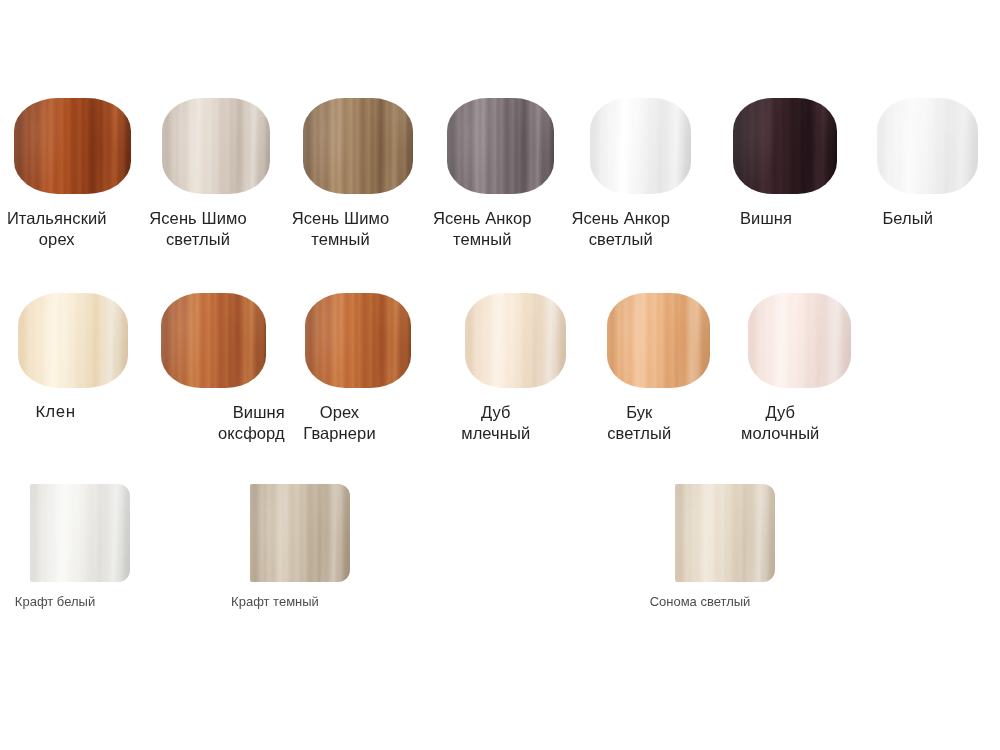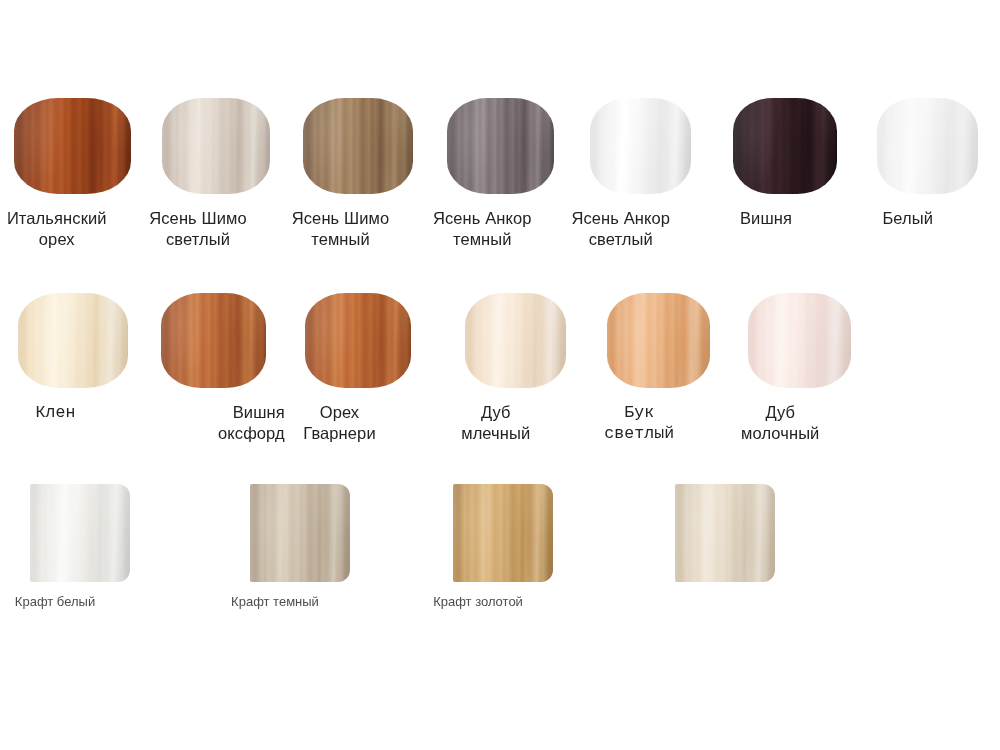--- a/index.html
+++ b/index.html
@@ -174,21 +174,21 @@
       </div>
       <div class="label" style="width: 180px; margin-left: -39.5px;">Дуб
 млечный</div>
     </div>
     <div class="cell" style="left: 607px; top: 293px; width: 103px;">
       <div class="chip squircle" style="width: 103px; height: 95px; background: linear-gradient(92deg, rgb(207, 139, 82) 0%, rgb(227, 163, 109) 14%, rgb(243, 196, 154) 33%, rgb(236, 180, 131) 52%, rgb(227, 163, 109) 70%, rgb(243, 196, 154) 84%, rgb(207, 139, 82) 100%);">
         <div class="grain"></div>
         <div class="grain2"></div>
         <div class="sheen"></div>
       </div>
-      <div class="label" style="width: 180px; margin-left: -38.5px; font-family: Liberation Mono, monospace;">Бук
+      <div class="label" style="width: 180px; margin-left: -38.5px;">Бук
 светлый</div>
     </div>
     <div class="cell" style="left: 748px; top: 293px; width: 103px;">
       <div class="chip squircle" style="width: 103px; height: 95px; background: linear-gradient(92deg, rgb(231, 205, 196) 0%, rgb(244, 224, 217) 14%, rgb(253, 243, 239) 33%, rgb(250, 234, 228) 52%, rgb(244, 224, 217) 70%, rgb(253, 243, 239) 84%, rgb(231, 205, 196) 100%);">
         <div class="grain"></div>
         <div class="grain2"></div>
         <div class="sheen"></div>
       </div>
       <div class="label" style="width: 180px; margin-left: -38.5px;">Дуб
 молочный</div>
@@ -202,28 +202,21 @@
       <div class="label small" style="width: 200px; margin-left: -50px;">Крафт белый</div>
     </div>
     <div class="cell" style="left: 250px; top: 484px; width: 100px;">
       <div class="chip square" style="width: 100px; height: 98px; background: linear-gradient(92deg, rgb(169, 151, 129) 0%, rgb(192, 176, 154) 14%, rgb(219, 207, 189) 33%, rgb(205, 191, 171) 52%, rgb(192, 176, 154) 70%, rgb(219, 207, 189) 84%, rgb(169, 151, 129) 100%);">
         <div class="grain"></div>
         <div class="grain2"></div>
         <div class="sheen"></div>
       </div>
       <div class="label small" style="width: 200px; margin-left: -50px;">Крафт темный</div>
     </div>
-    <div class="cell" style="left: 453px; top: 484px; width: 100px;">
-      <div class="chip square" style="width: 100px; height: 98px; background: linear-gradient(92deg, rgb(168, 126, 69) 0%, rgb(197, 154, 94) 14%, rgb(223, 187, 134) 33%, rgb(210, 169, 110) 52%, rgb(197, 154, 94) 70%, rgb(223, 187, 134) 84%, rgb(168, 126, 69) 100%);">
-        <div class="grain"></div>
-        <div class="grain2"></div>
-        <div class="sheen"></div>
-      </div>
-      <div class="label small" style="width: 200px; margin-left: -50px;">Крафт золотой</div>
-    </div>
     <div class="cell" style="left: 675px; top: 484px; width: 100px;">
       <div class="chip square" style="width: 100px; height: 98px; background: linear-gradient(92deg, rgb(200, 183, 159) 0%, rgb(221, 207, 186) 14%, rgb(241, 232, 218) 33%, rgb(232, 220, 202) 52%, rgb(221, 207, 186) 70%, rgb(241, 232, 218) 84%, rgb(200, 183, 159) 100%);">
         <div class="grain"></div>
         <div class="grain2"></div>
         <div class="sheen"></div>
       </div>
+      <div class="label small" style="width: 200px; margin-left: -50px;">Сонома светлый</div>
     </div>
   </div>
 
 </body></html>

